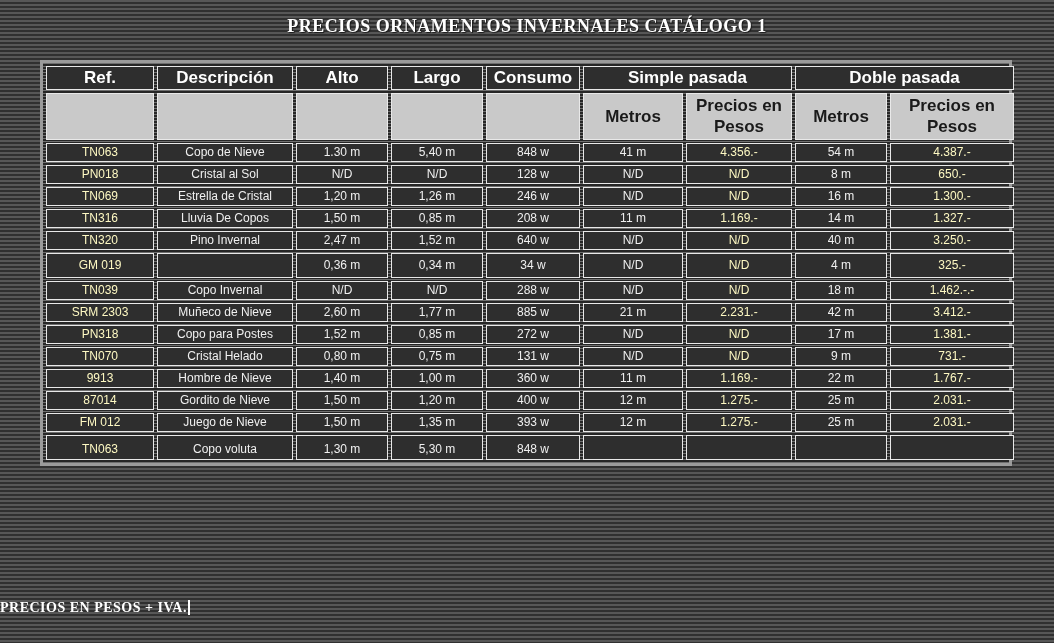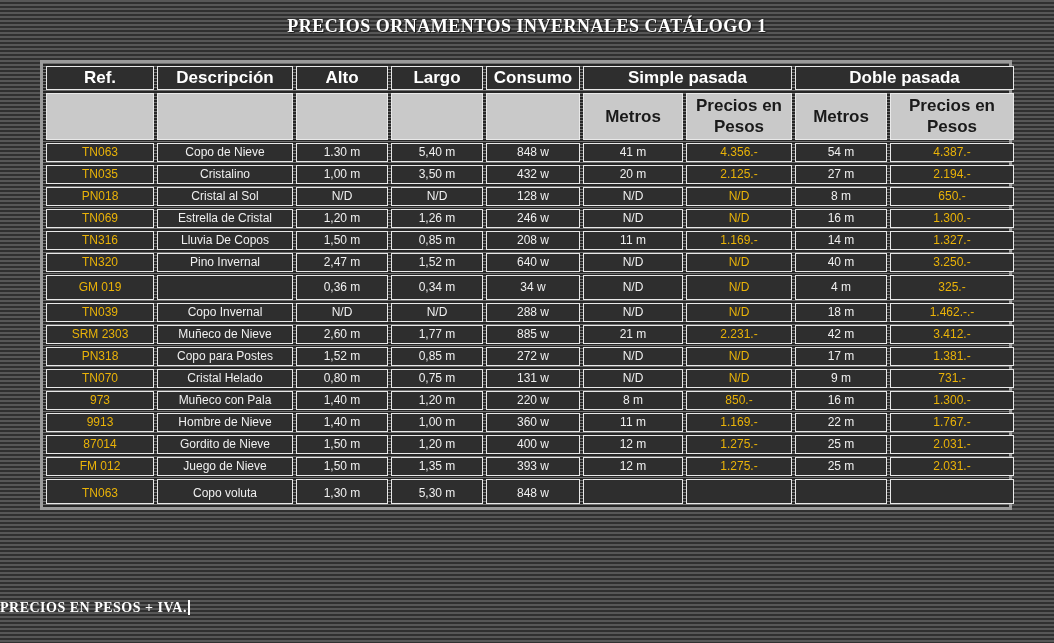--- a/index.html
+++ b/index.html
@@ -73,21 +73,21 @@
   table.price-table th.sub {
     background: #c9c9c9;
     color: #1a1a1a;
     font-size: 17px;
     font-weight: bold;
     height: 42px;
     white-space: normal;
     line-height: 1.25;
   }
 
-  table.price-table td.gold { color: #eab308; }
+  table.price-table td.gold { color: #fef9c3; }
   table.price-table td.white { color: #f0f0f0; }
 
   tr.tall td { height: 21px; }
   tr.last td { height: 19px; vertical-align: bottom; padding-bottom: 3px; }
 
   .footer-note {
     position: absolute;
     top: 600px;
     left: 0;
     width: 100%;
@@ -153,31 +153,20 @@
           <td class="white">Copo de Nieve</td>
           <td class="white">1.30 m</td>
           <td class="white">5,40 m</td>
           <td class="white">848 w</td>
           <td class="white">41 m</td>
           <td class="gold">4.356.-</td>
           <td class="white">54 m</td>
           <td class="gold">4.387.-</td>
         </tr>
         <tr>
-          <td class="gold">TN035</td>
-          <td class="white">Cristalino</td>
-          <td class="white">1,00 m</td>
-          <td class="white">3,50 m</td>
-          <td class="white">432 w</td>
-          <td class="white">20 m</td>
-          <td class="gold">2.125.-</td>
-          <td class="white">27 m</td>
-          <td class="gold">2.194.-</td>
-        </tr>
-        <tr>
           <td class="gold">PN018</td>
           <td class="white">Cristal al Sol</td>
           <td class="white">N/D</td>
           <td class="white">N/D</td>
           <td class="white">128 w</td>
           <td class="white">N/D</td>
           <td class="gold">N/D</td>
           <td class="white">8 m</td>
           <td class="gold">650.-</td>
         </tr>
@@ -261,31 +250,20 @@
         <tr>
           <td class="gold">TN070</td>
           <td class="white">Cristal Helado</td>
           <td class="white">0,80 m</td>
           <td class="white">0,75 m</td>
           <td class="white">131 w</td>
           <td class="white">N/D</td>
           <td class="gold">N/D</td>
           <td class="white">9 m</td>
           <td class="gold">731.-</td>
-        </tr>
-        <tr>
-          <td class="gold">973</td>
-          <td class="white">Muñeco con Pala</td>
-          <td class="white">1,40 m</td>
-          <td class="white">1,20 m</td>
-          <td class="white">220 w</td>
-          <td class="white">8 m</td>
-          <td class="gold">850.-</td>
-          <td class="white">16 m</td>
-          <td class="gold">1.300.-</td>
         </tr>
         <tr>
           <td class="gold">9913</td>
           <td class="white">Hombre de Nieve</td>
           <td class="white">1,40 m</td>
           <td class="white">1,00 m</td>
           <td class="white">360 w</td>
           <td class="white">11 m</td>
           <td class="gold">1.169.-</td>
           <td class="white">22 m</td>

